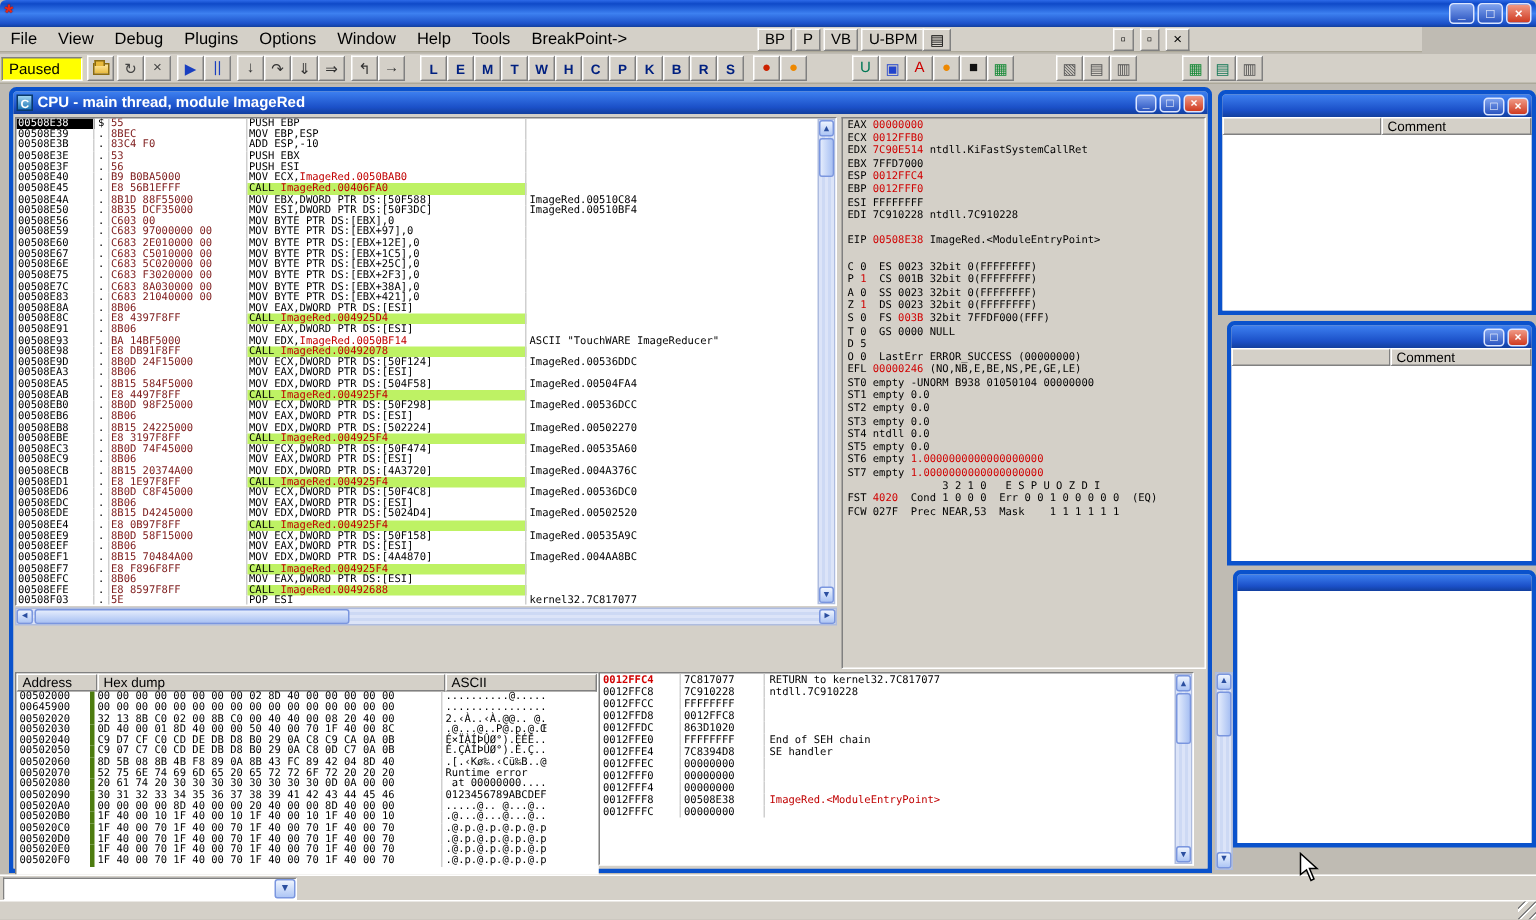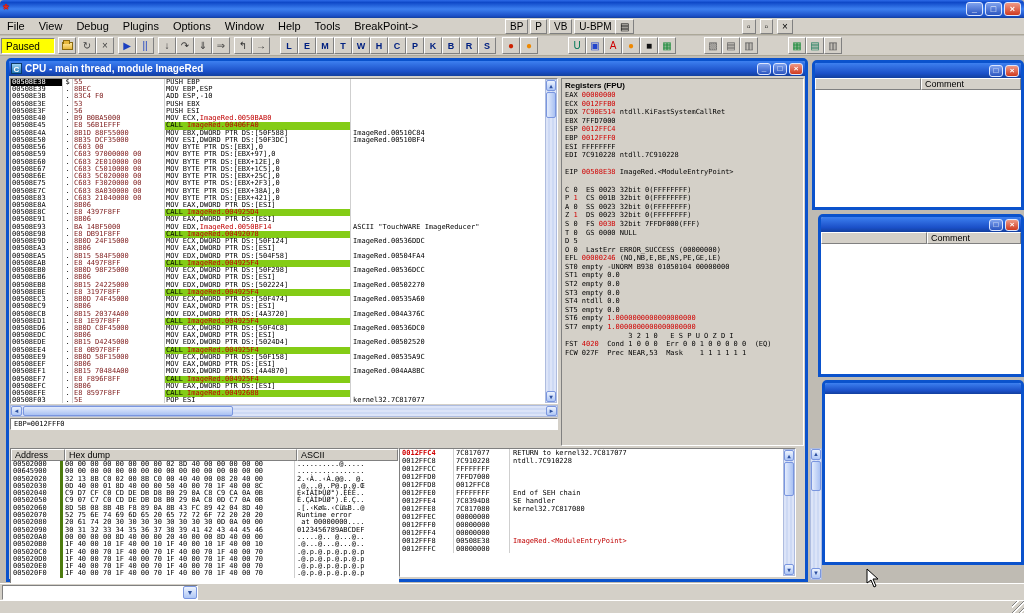--- a/index.html
+++ b/index.html
@@ -7,21 +7,21 @@
 body{position:relative;font-family:"Liberation Sans",sans-serif;background:#bfbbb3;font-size:11px}
 
 #titlebar{position:absolute;left:0;top:0;width:1024px;height:18px;
   background:linear-gradient(180deg,#2d6ae8 0%,#0f49c8 14%,#3d80f0 50%,#1b50c8 88%,#123f9e 100%);
   display:flex;align-items:center;padding:0 3px;border-radius:4px 4px 0 0}
 #app-icon{color:#e82818;font-weight:bold;font-size:15px;line-height:14px;text-shadow:0 0 1px #600}
 #titlebar .spacer{flex:1}
 .xpbtn{width:17px;height:14px;border-radius:3px;margin-left:2px;color:#fff;font-size:9px;font-weight:bold;
   line-height:12px;text-align:center;border:1px solid #dce6ff;background:linear-gradient(#7fa2ee,#2b55c0)}
 .xpbtn.close{background:linear-gradient(#f09a86,#cf3a20)}
-#menubar{position:absolute;left:0;top:18px;width:1024px;height:17px;background:#d4d0c8;
+#menubar{position:absolute;left:0;top:18px;width:948px;height:17px;background:#d4d0c8;
   border-bottom:1px solid #aca899;display:flex;align-items:center}
 .menu-item{padding:1px 7px;font-size:11px;color:#000}
 #bp-group{position:absolute;left:505px;top:1px;height:15px;display:flex;align-items:flex-end}
 .mini-btn{height:15px;padding:0 4px;margin-right:2px;font-size:10px;background:#d4d0c8;
   border:1px solid;border-color:#fff #808080 #808080 #fff;display:flex;align-items:center}
 #menu-right{position:absolute;left:615px;top:1px;height:15px;display:flex;align-items:center;gap:2px}
 #menu-right .mini-btn{margin-right:0}
 #menu-far{position:absolute;left:742px;top:1px;height:15px;display:flex;align-items:center;gap:2px}
 #toolbar{position:absolute;left:0;top:36px;width:1024px;height:20px;background:#d4d0c8;
   border-bottom:1px solid #aca899;display:flex;align-items:center;padding-left:1px}
@@ -48,21 +48,21 @@
 .mono,.mono *{font-family:"DejaVu Sans Mono",monospace;font-size:7px}
 #disasm{left:1px;top:2px;width:548px;height:326px}
 #disasm-rows{position:absolute;left:0;top:0;width:536px;height:100%}
 .dr{display:flex;height:7.24px;line-height:7.3px;white-space:pre}
 .c-a{width:52px;color:#000;border-right:1px solid #cfcfcf;flex:none;padding-left:1px}
 .c-m{width:10px;text-align:center;flex:none;color:#000;border-right:1px solid #cfcfcf}
 .c-b{width:92px;color:#802020;border-right:1px solid #cfcfcf;flex:none;padding-left:1px}
 .c-i{width:186px;color:#000;border-right:1px solid #cfcfcf;flex:none;padding-left:1px}
 .c-c{flex:1;color:#000;padding-left:2px}
 .dr.eip .c-a{background:#000;color:#fff}
-.c-i.call{background:#84cc16}
+.c-i.call{background:#bef264}
 .op-red{color:#c00000}
 #info-pane{left:1px;top:342px;width:548px;height:12px;line-height:11px;padding-left:3px;color:#000}
 #registers{left:552px;top:2px;width:243px;height:368px;background:#d4d0c8}
 #reg-head{font-size:8px;font-weight:bold;padding:2px 0 1px 3px;color:#000;font-family:"Liberation Sans",sans-serif}
 .rl{height:8.6px;line-height:8.6px;white-space:pre;padding-left:3px}
 .sg-k{color:#000}.sg-r{color:#d00000}
 #dump{left:1px;top:372px;width:389px;height:161px}
 .hdr-row{display:flex;height:12px}
 .hdr-cell{background:#d4d0c8;border:1px solid;border-color:#fff #808080 #808080 #fff;font-size:9px;
   font-family:"Liberation Sans",sans-serif;padding:0 3px;line-height:10px;color:#000;flex:none}
@@ -249,24 +249,22 @@
           <div class="arr">▲</div>
           <div class="thumb" style="top:12px;height:26px"></div>
           <div class="arr bot">▼</div>
         </div>
       </div>
       <div class="hsb" style="left:1px;top:329px;width:548px">
         <div class="arr">◄</div>
         <div class="arr rt">►</div>
         <div class="thumb" style="left:12px;width:210px"></div>
       </div>
-      <div id="info-pane" class="pane mono">EBP=0012FFF0</div>
 
       <div id="registers" class="pane mono">
-        <div id="reg-head">Registers (FPU)</div>
         <div id="reg-lines">
             <div class="rl"><span class="sg-k">EAX </span><span class="sg-r">00000000</span></div>
             <div class="rl"><span class="sg-k">ECX </span><span class="sg-r">0012FFB0</span></div>
             <div class="rl"><span class="sg-k">EDX </span><span class="sg-r">7C90E514</span><span class="sg-k"> ntdll.KiFastSystemCallRet</span></div>
             <div class="rl"><span class="sg-k">EBX </span><span class="sg-k">7FFD7000</span></div>
             <div class="rl"><span class="sg-k">ESP </span><span class="sg-r">0012FFC4</span></div>
             <div class="rl"><span class="sg-k">EBP </span><span class="sg-r">0012FFF0</span></div>
             <div class="rl"><span class="sg-k">ESI </span><span class="sg-k">FFFFFFFF</span></div>
             <div class="rl"><span class="sg-k">EDI </span><span class="sg-k">7C910228</span><span class="sg-k"> ntdll.7C910228</span></div>
             <div class="rl"></div>
@@ -319,25 +317,24 @@
             <div class="du"><div class="d-a">005020E0</div><div class="d-h">1F 40 00 70 1F 40 00 70 1F 40 00 70 1F 40 00 70</div><div class="d-s">.@.p.@.p.@.p.@.p</div></div>
             <div class="du"><div class="d-a">005020F0</div><div class="d-h">1F 40 00 70 1F 40 00 70 1F 40 00 70 1F 40 00 70</div><div class="d-s">.@.p.@.p.@.p.@.p</div></div>
           </div>
       </div>
 
       <div id="stack" class="pane mono">
         <div id="stack-rows">
             <div class="sr sel"><div class="s-a">0012FFC4</div><div class="s-v">7C817077</div><div class="s-c">RETURN to kernel32.7C817077</div></div>
             <div class="sr"><div class="s-a">0012FFC8</div><div class="s-v">7C910228</div><div class="s-c">ntdll.7C910228</div></div>
             <div class="sr"><div class="s-a">0012FFCC</div><div class="s-v">FFFFFFFF</div><div class="s-c"></div></div>
-            <div class="sr"><div class="s-a">0012FFD0</div><div class="s-v">7FFD7000</div><div class="s-c"></div></div>
             <div class="sr"><div class="s-a">0012FFD8</div><div class="s-v">0012FFC8</div><div class="s-c"></div></div>
+            <div class="sr"><div class="s-a">0012FFDC</div><div class="s-v">863D1020</div><div class="s-c"></div></div>
             <div class="sr"><div class="s-a">0012FFE0</div><div class="s-v">FFFFFFFF</div><div class="s-c">End of SEH chain</div></div>
             <div class="sr"><div class="s-a">0012FFE4</div><div class="s-v">7C8394D8</div><div class="s-c">SE handler</div></div>
-            <div class="sr"><div class="s-a">0012FFE8</div><div class="s-v">7C817080</div><div class="s-c">kernel32.7C817080</div></div>
             <div class="sr"><div class="s-a">0012FFEC</div><div class="s-v">00000000</div><div class="s-c"></div></div>
             <div class="sr"><div class="s-a">0012FFF0</div><div class="s-v">00000000</div><div class="s-c"></div></div>
             <div class="sr"><div class="s-a">0012FFF4</div><div class="s-v">00000000</div><div class="s-c"></div></div>
             <div class="sr"><div class="s-a">0012FFF8</div><div class="s-v">00508E38</div><div class="s-c"><span class="op-red">ImageRed.&lt;ModuleEntryPoint&gt;</span></div></div>
             <div class="sr"><div class="s-a">0012FFFC</div><div class="s-v">00000000</div><div class="s-c"></div></div>
           </div>
         <div class="vsb" style="right:0;top:0;height:127px">
           <div class="arr">▲</div>
           <div class="thumb" style="top:12px;height:34px"></div>
           <div class="arr bot">▼</div>

